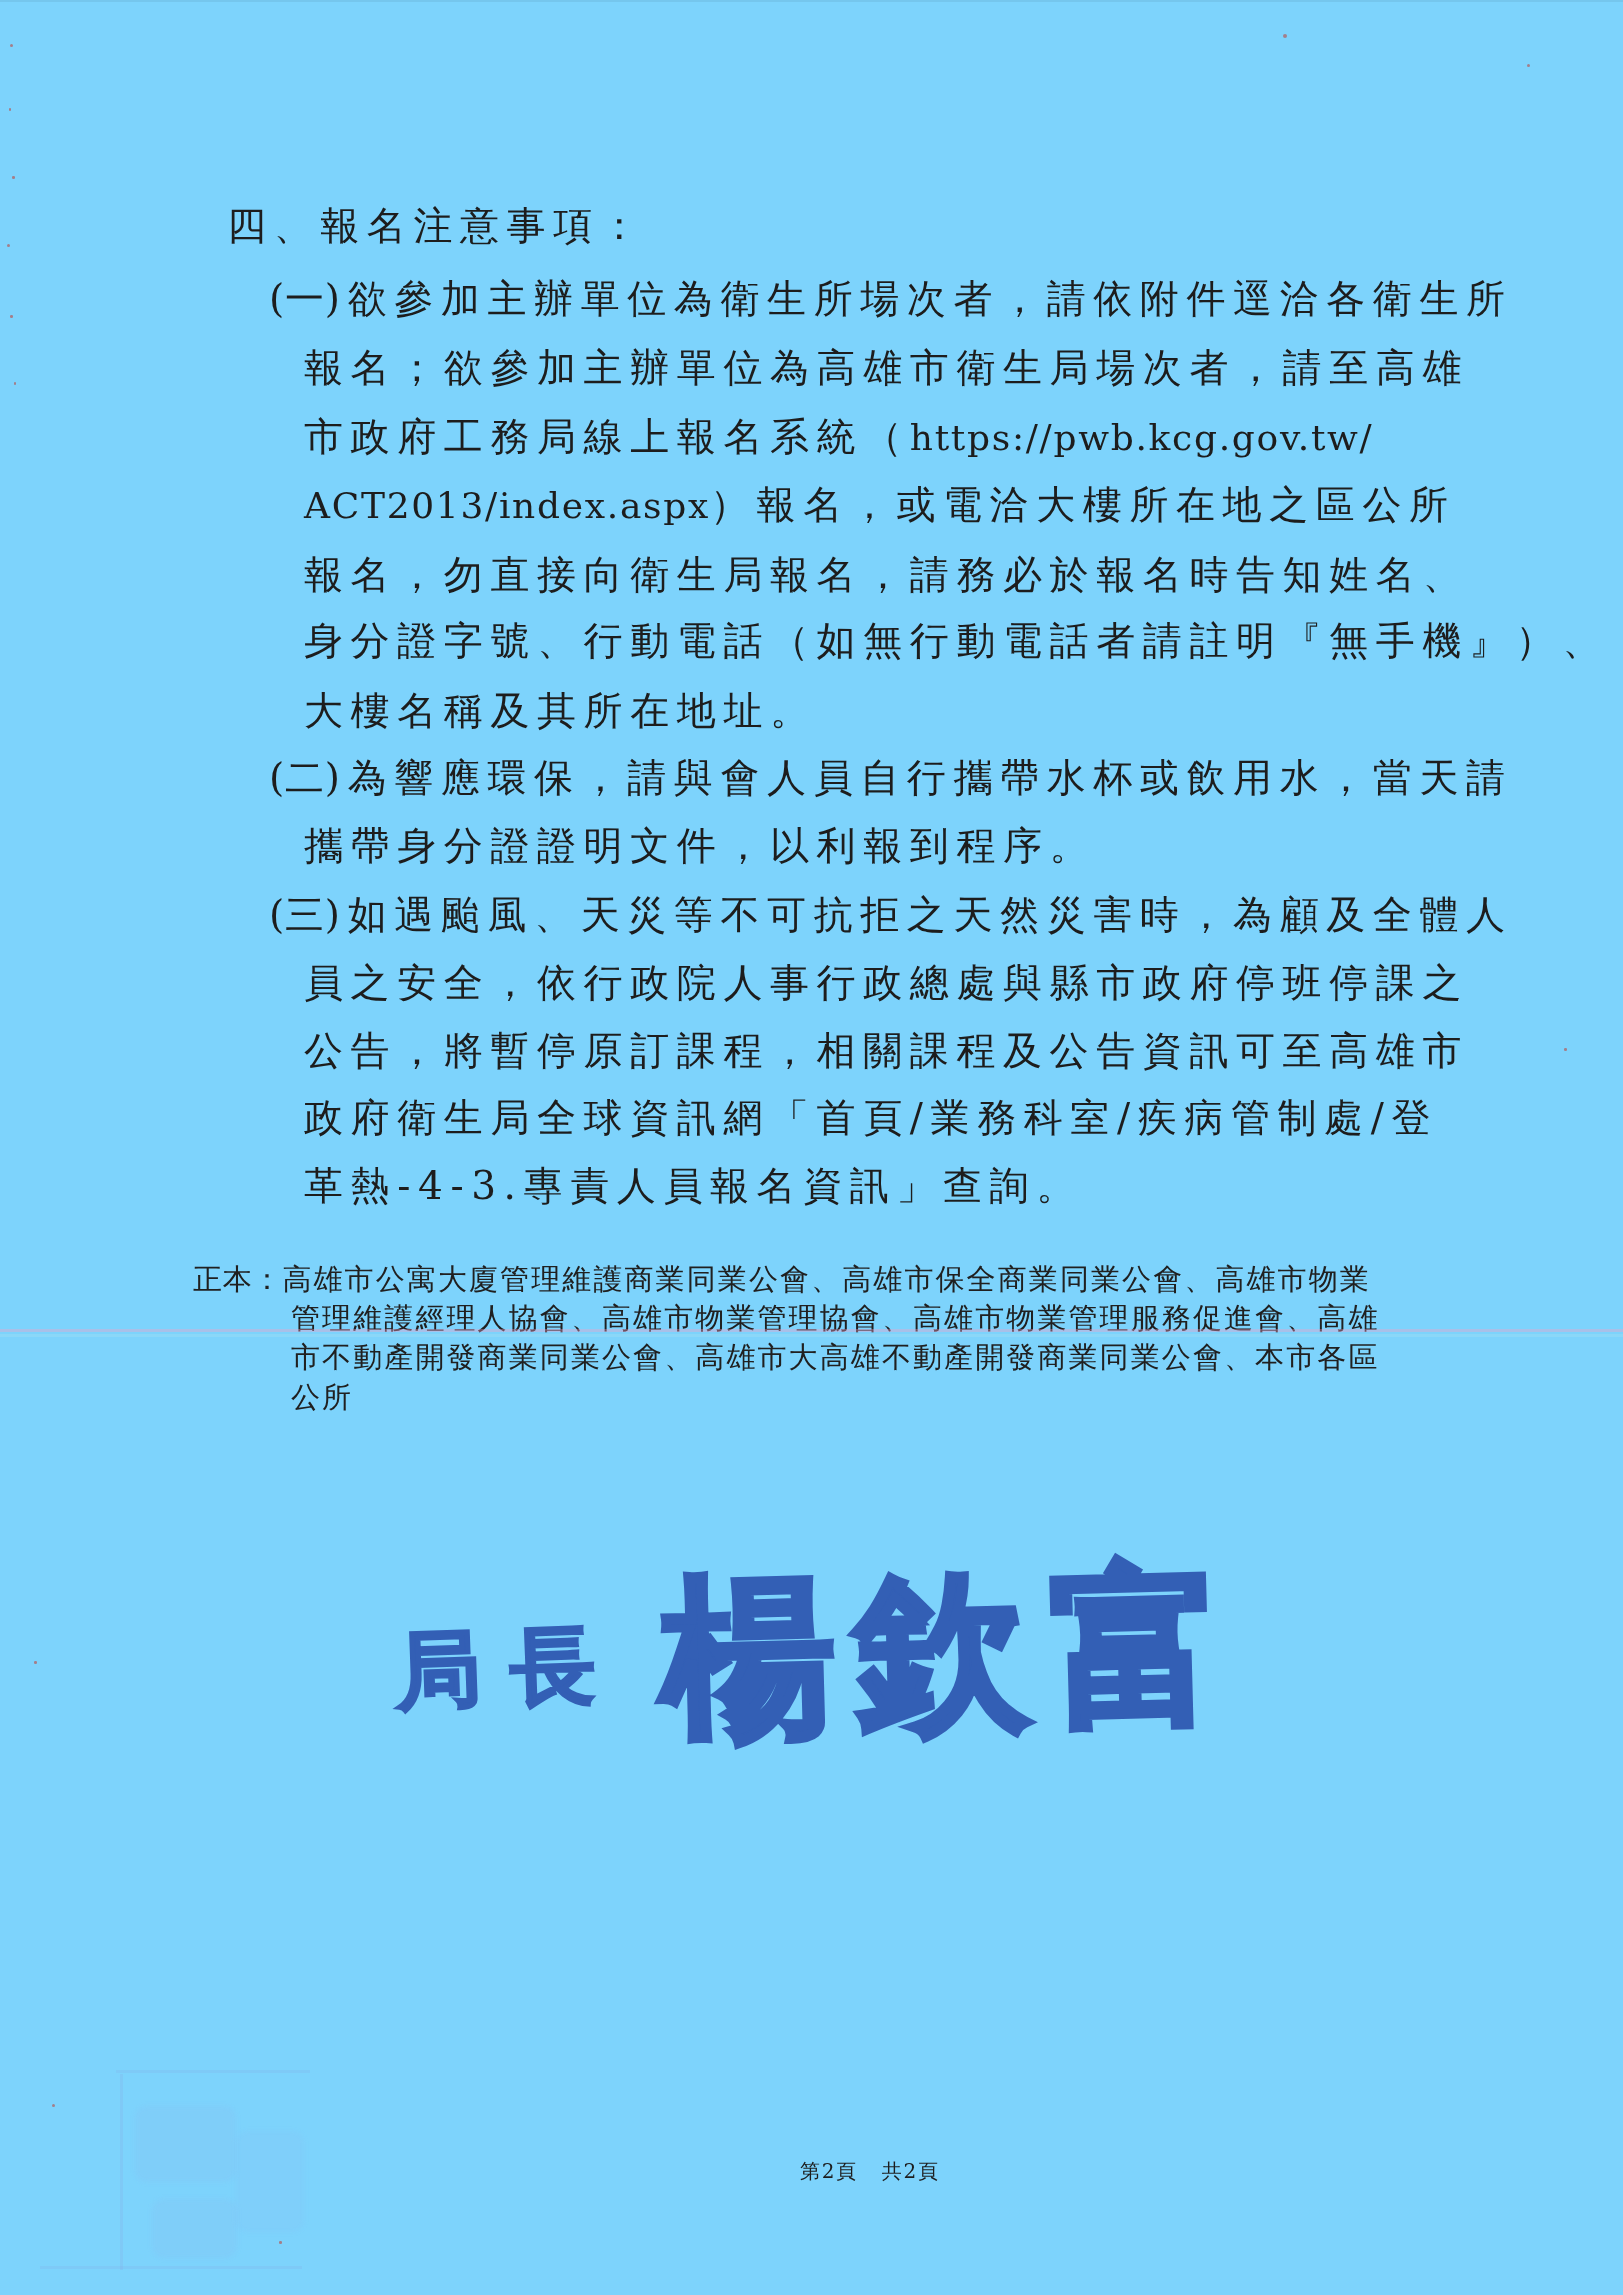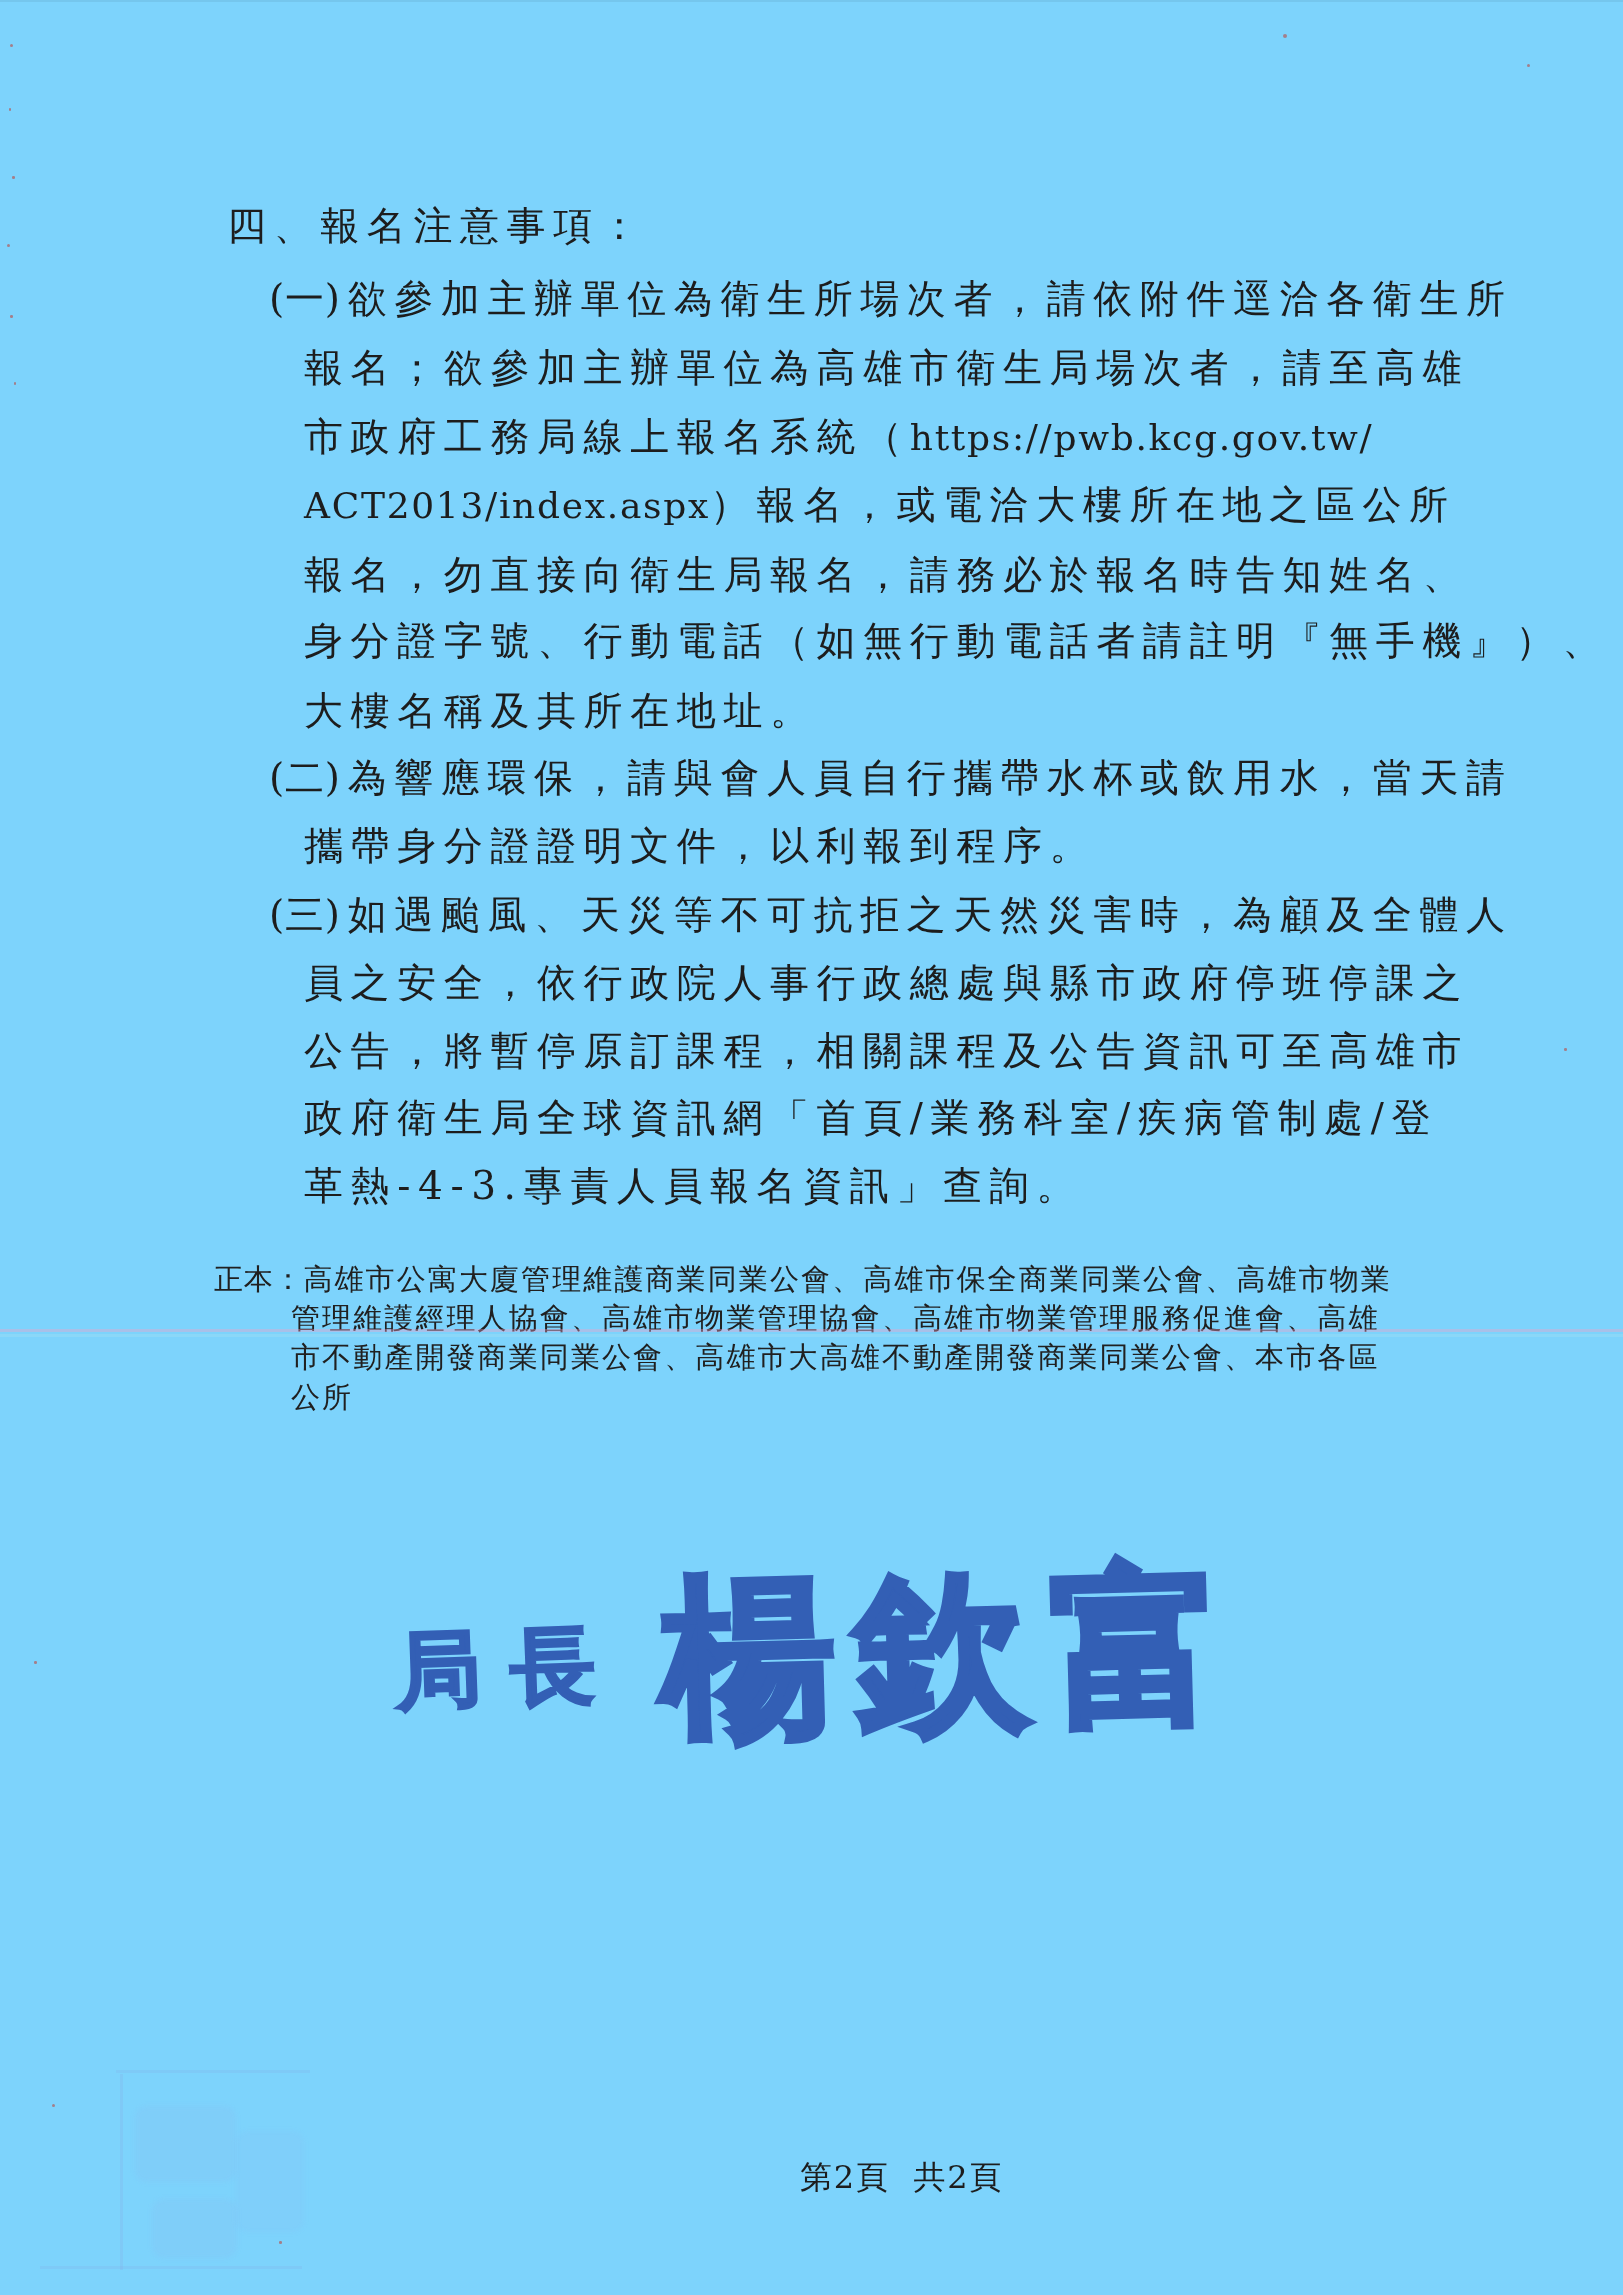--- a/index.html
+++ b/index.html
@@ -18,21 +18,21 @@
     white-space:nowrap; line-height:1;
   }
   .start { left:248px;margin-left:21px; }
   .cont  { left:304px; }
   .lbl   { letter-spacing:0.8px; margin-right:6.8px; }
   .lat   { font-size:36px; letter-spacing:1.7px; }
   .rln {
     position:absolute; font-size:29px; letter-spacing:2.1px;
     white-space:nowrap; line-height:1; color:#202020;
   }
-  .rstart { left:193px;margin-left:21px; }
+  .rstart { left:193px; }
   .rcont  { left:291px; }
   .rlbl   { letter-spacing:0.8px; }
   .sig-title {
     position:absolute; left:396px; top:1625px;
     font-size:85px; font-weight:bold; color:#335fb5;
     letter-spacing:29px; line-height:1; white-space:nowrap;
     -webkit-text-stroke:2.5px #335fb5;
     transform:rotate(-2deg); font-family:"DejaVu Serif",serif;
   }
   .sig-name {
@@ -41,21 +41,21 @@
     letter-spacing:22px; line-height:1.1; white-space:nowrap;
     -webkit-text-stroke:6px #335fb5;
     transform:rotate(-1.5deg); font-family:"DejaVu Serif",serif;
   }
   .auth {
     position:absolute; left:895px; top:1848px;
     font-size:31px; letter-spacing:2.5px; white-space:nowrap; line-height:1;
   }
   .footer {
     position:absolute; left:800px; top:2161px;
-    font-size:32px; letter-spacing:1.7px; white-space:nowrap; line-height:1;
+    font-size:20px; letter-spacing:1.7px; white-space:nowrap; line-height:1;
   }
   .footer .gap { display:inline-block; width:24px; }
   
   .scanline-pink {
     position:absolute; left:0; top:1329px; width:1623px; height:2.5px;
     background:rgba(242,160,200,0.38);
   }
   .scanline-cyan {
     position:absolute; left:0; top:1334px; width:1623px; height:3.4px;
     background:rgba(170,225,238,0.32);

